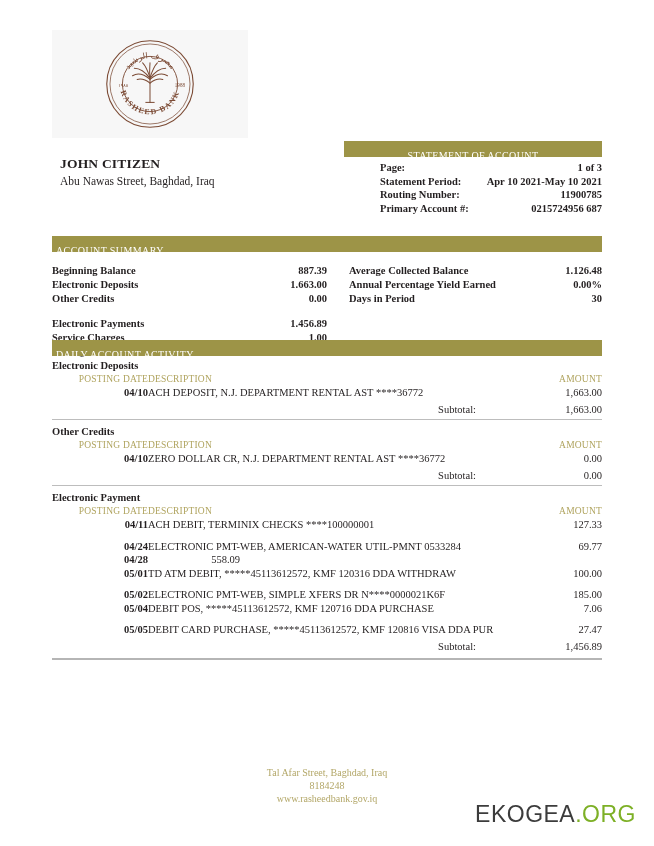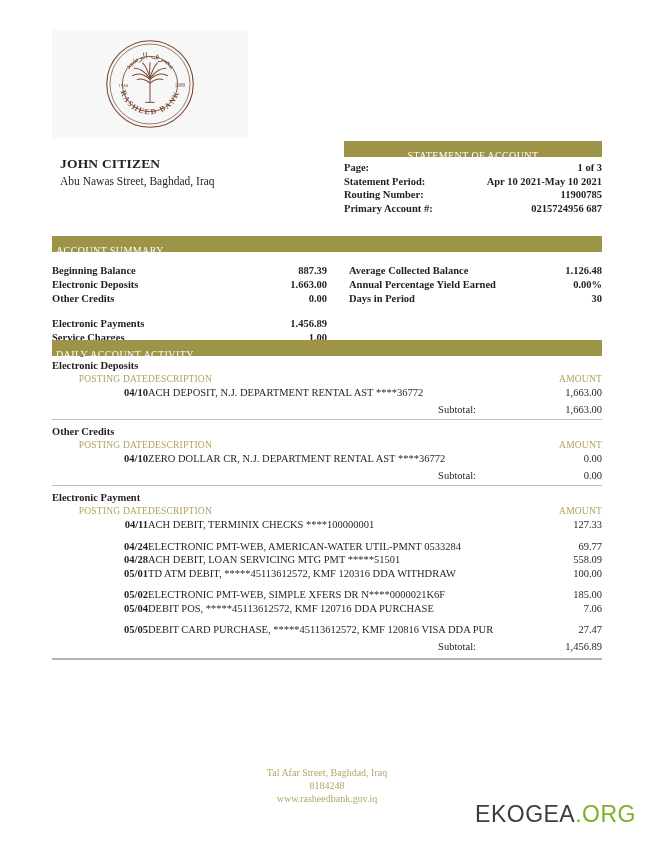--- a/index.html
+++ b/index.html
@@ -67,21 +67,21 @@
     background: #9d9447;
     color: #ffffff;
     font-size: 10px;
     letter-spacing: .4px;
     line-height: 13px;
     height: 13px;
     padding: 8px 4px;
     box-sizing: border-box;
   }
   .bar.center { text-align: center; }
-  .soa-rows { margin-top: 4px; }
+  .soa-rows { margin-top: 4px; margin-left: 36px; }
   .soa-row {
     display: flex;
     justify-content: space-between;
     font-size: 10.5px;
     line-height: 13.5px;
     font-weight: bold;
   }
   .soa-row .k { white-space: nowrap; }
   .soa-row .v { white-space: nowrap; }
 
@@ -343,21 +343,20 @@
           <span class="c-amt">127.33</span>
         </div>
         <div class="txn-gap"></div>
         <div class="txn">
           <span class="c-date">04/24</span>
           <span class="c-desc">ELECTRONIC PMT-WEB, AMERICAN-WATER UTIL-PMNT 0533284</span>
           <span class="c-amt">69.77</span>
         </div>
         <div class="txn">
           <span class="c-date">04/28</span>
-          <span class="c-desc">ACH DEBIT, LOAN SERVICING MTG PMT *****51501</span>
           <span class="c-amt">558.09</span>
         </div>
         <div class="txn">
           <span class="c-date">05/01</span>
           <span class="c-desc">TD ATM DEBIT, *****45113612572,  KMF 120316 DDA WITHDRAW</span>
           <span class="c-amt">100.00</span>
         </div>
         <div class="txn-gap"></div>
         <div class="txn">
           <span class="c-date">05/02</span>

